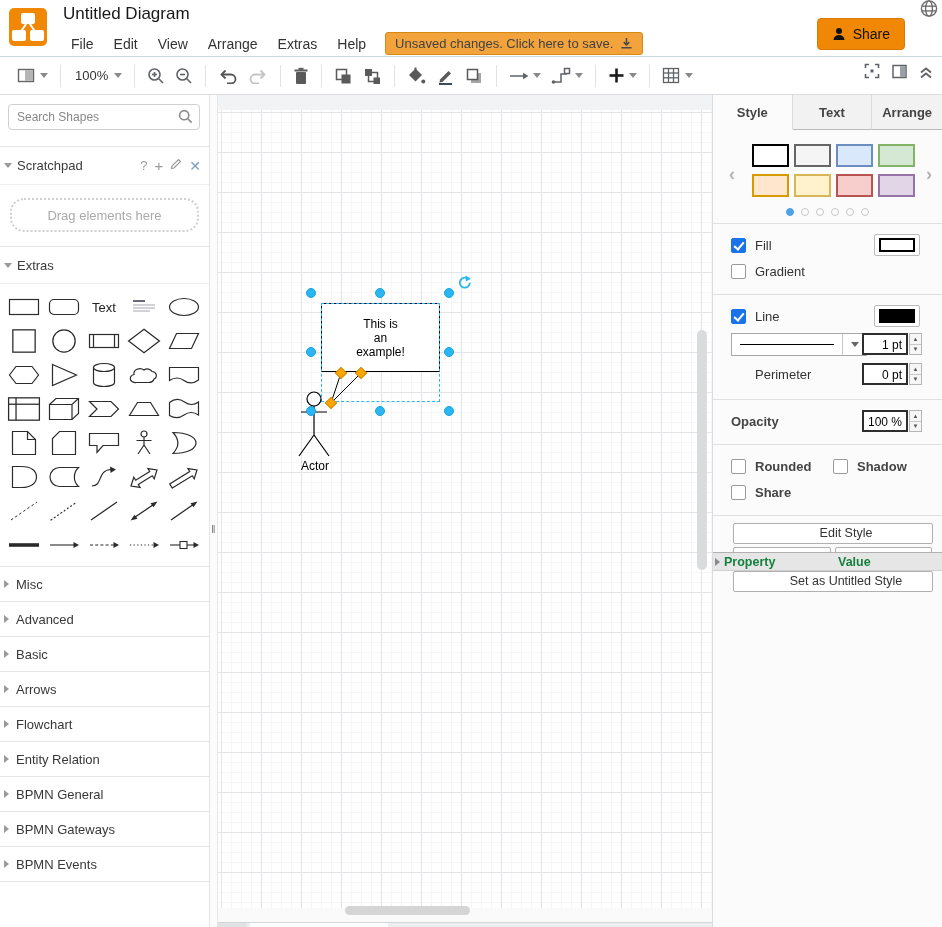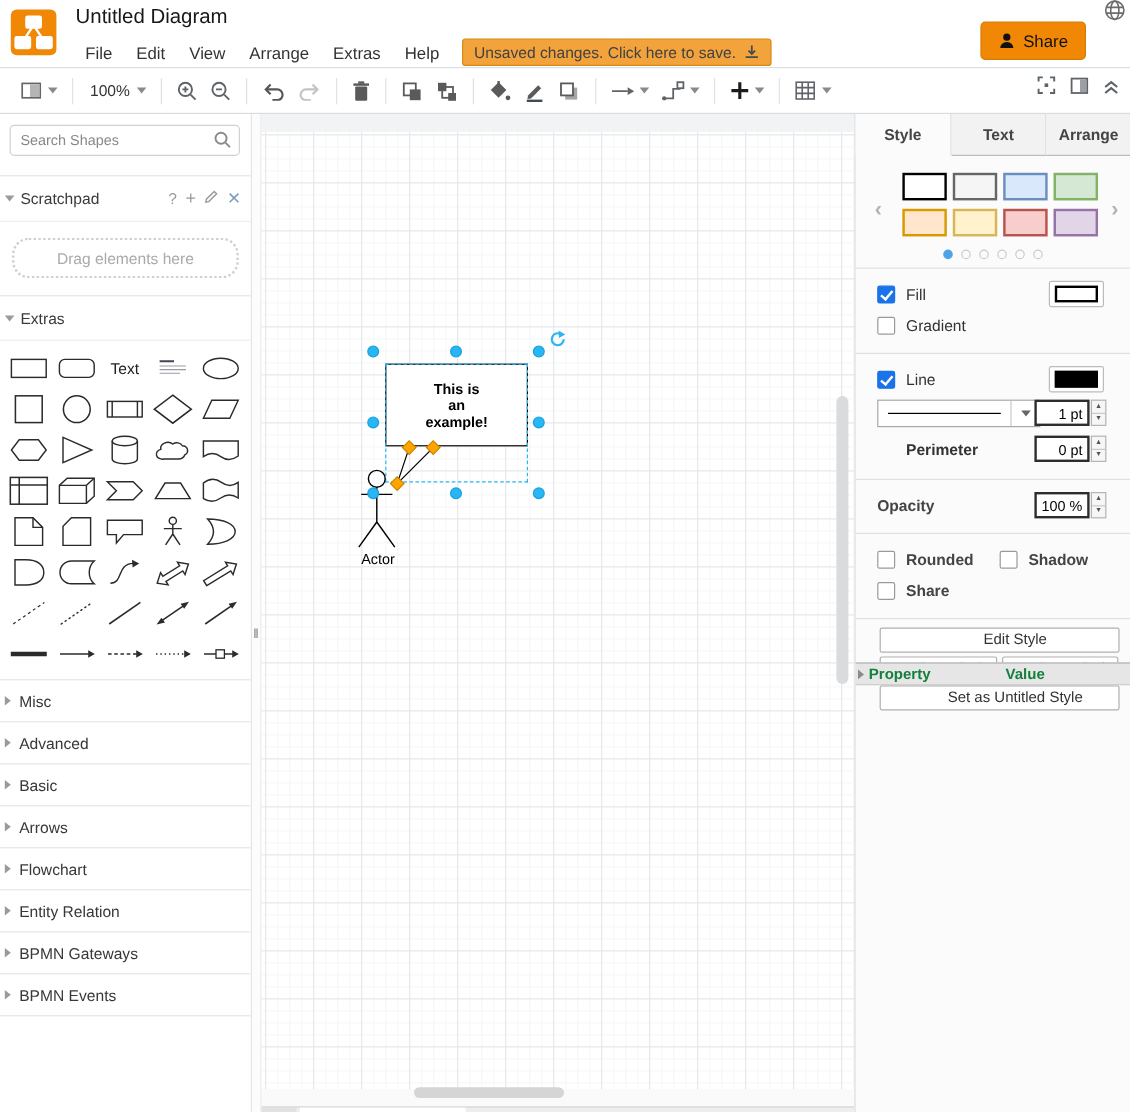--- a/index.html
+++ b/index.html
@@ -70,21 +70,21 @@
   #page-grid { position:absolute; left:0; top:15px; width:494px; height:798px; background-color:#fff;
     background-image:
       linear-gradient(#e2e6e9 1px, transparent 1px),
       linear-gradient(90deg, #e2e6e9 1px, transparent 1px),
       linear-gradient(#f4f6f7 1px, transparent 1px),
       linear-gradient(90deg, #f4f6f7 1px, transparent 1px);
     background-size:40px 40px, 40px 40px, 10px 10px, 10px 10px;
     background-position:0 2px, 3px 0, 0 2px, 3px 0; }
   #shape-rect { position:absolute; left:103px; top:208px; width:119px; height:69px; background:#fff;
     border:1px solid #000; display:flex; flex-direction:column; align-items:center; justify-content:center; }
-  #shape-rect span { font-size:12px; line-height:14px; color:#000; display:block; text-align:center;font-weight:bold; }
+  #shape-rect span { font-size:12px; line-height:14px; color:#000; display:block; text-align:center; }
   #selection-box { position:absolute; left:103px; top:208px; width:119px; height:99px;
     border:1px dashed #29b6f2; }
   .handle { position:absolute; width:10px; height:10px; border-radius:50%;
     background:#29b6f2; border:1px solid #15a3e0; }
   #edge-layer { position:absolute; left:0; top:0; width:494px; height:832px; pointer-events:none; }
   #rotation-handle { position:absolute; left:238px; top:180px; width:16px; height:16px; }
   #vscroll { position:absolute; right:5px; top:235px; width:10px; height:240px;
     background:#d9dbdd; border-radius:5px; }
   #hscroll { position:absolute; left:127px; bottom:12px; width:125px; height:9px;
     background:#d5d5d5; border-radius:5px; }
@@ -643,20 +643,24 @@
       <div class="nav-section">
           <span class="tri-right"></span>
           <span>Flowchart</span>
         </div>
       <div class="nav-section">
           <span class="tri-right"></span>
           <span>Entity Relation</span>
         </div>
       <div class="nav-section">
           <span class="tri-right"></span>
+          <span>BPMN General</span>
+        </div>
+      <div class="nav-section">
+          <span class="tri-right"></span>
           <span>BPMN Gateways</span>
         </div>
       <div class="nav-section">
           <span class="tri-right"></span>
           <span>BPMN Events</span>
         </div>
     </div>
   </div>
 
   <div id="splitter">
@@ -775,21 +779,21 @@
               <span class="caret" style="border-top-color:#666;"></span>
             </span>
         </div>
         <span class="num-box">1 pt</span>
         <span class="spin">
             <span>▲</span>
             <span>▼</span>
           </span>
       </div>
       <div class="p-row" style="height:30px;">
-        <span class="p-label" style="margin-left:24px;font-weight:bold;">Perimeter</span>
+        <span class="p-label" style="margin-left:24px;">Perimeter</span>
         <span class="num-box">0 pt</span>
         <span class="spin">
             <span>▲</span>
             <span>▼</span>
           </span>
       </div>
     </div>
 
     <div class="p-section">
       <div class="p-row">

